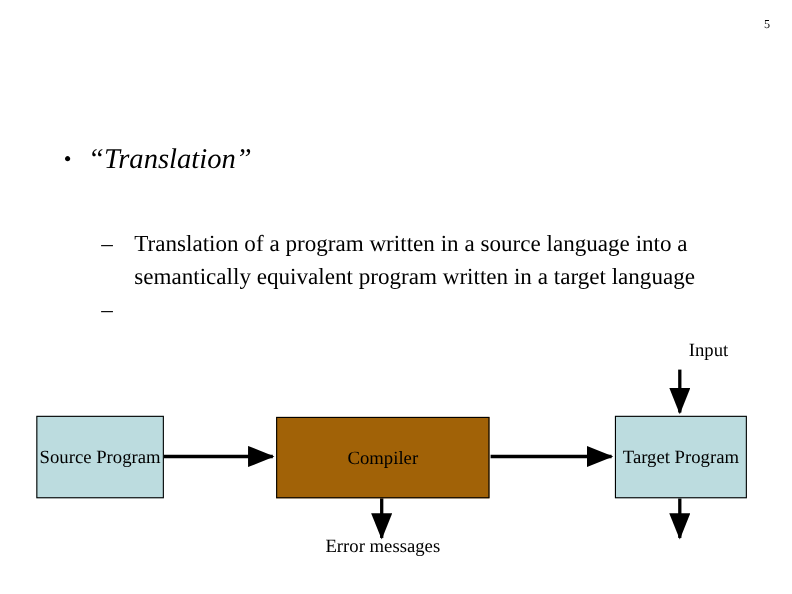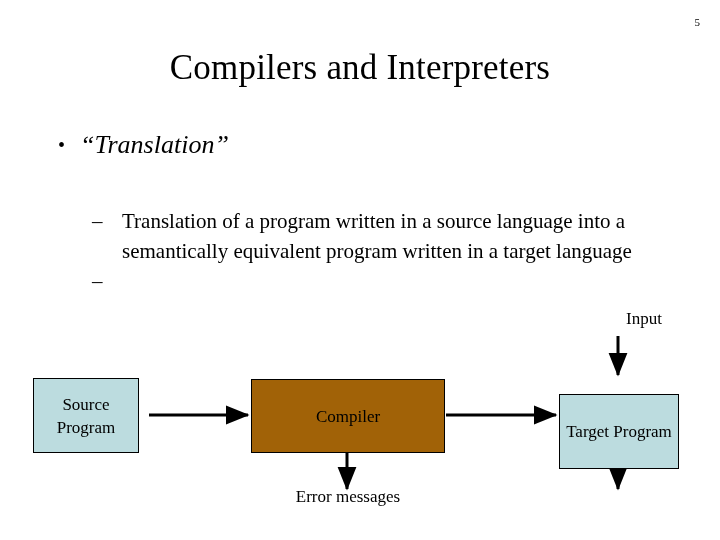--- a/index.html
+++ b/index.html
@@ -108,21 +108,21 @@
     border: 1px solid #000000;
     display: flex;
     align-items: center;
     justify-content: center;
     text-align: center;
     font-size: 17px;
     line-height: 23px;
     pointer-events: auto;
   }
 
-  .node-source   { left: 33px;  top: 378px; width: 106px; height: 75px; }
+  .node-source   { left: 33px;  top: 378px; width: 116px; height: 75px; }
   .node-compiler { left: 251px; top: 379px; width: 194px; height: 74px; }
   .node-target   { left: 559px; top: 378px; width: 120px; height: 75px; }
 
   .free-label {
     position: absolute;
     font-size: 17px;
     line-height: 22px;
     text-align: center;
     pointer-events: auto;
   }
@@ -138,21 +138,20 @@
     overflow: visible;
   }
 </style>
 </head>
 <body>
 
 <div id="slide">
 
   <div class="slide-number">5</div>
 
-  <div class="slide-title">Compilers and Interpreters</div>
 
   <div class="body-block">
 
     <div class="bullet-l1">
       <span class="marker">•</span>
       <span class="l1-text">“Translation”</span>
     </div>
 
     <div class="bullet-l2">
       <span class="marker">–</span>
@@ -186,21 +185,21 @@
     </svg>
 
     <div class="node-box node-source" style="background: rgb(188, 220, 223); border-color: rgb(0, 0, 0);">
       <span>Source Program</span>
     </div>
 
     <div class="node-box node-compiler" style="background: #a16207; border-color: rgb(0, 0, 0);">
       <span>Compiler</span>
     </div>
 
-    <div class="node-box node-target" style="background: rgb(188, 220, 223); border-color: rgb(0, 0, 0); margin-top: 16px;">
+    <div class="node-box node-target" style="background: rgb(188, 220, 223); border-color: rgb(0, 0, 0);">
       <span>Target Program</span>
     </div>
 
     <div class="free-label label-input">Input</div>
 
     <div class="free-label label-errors">Error messages</div>
 
 
   </div>
 

